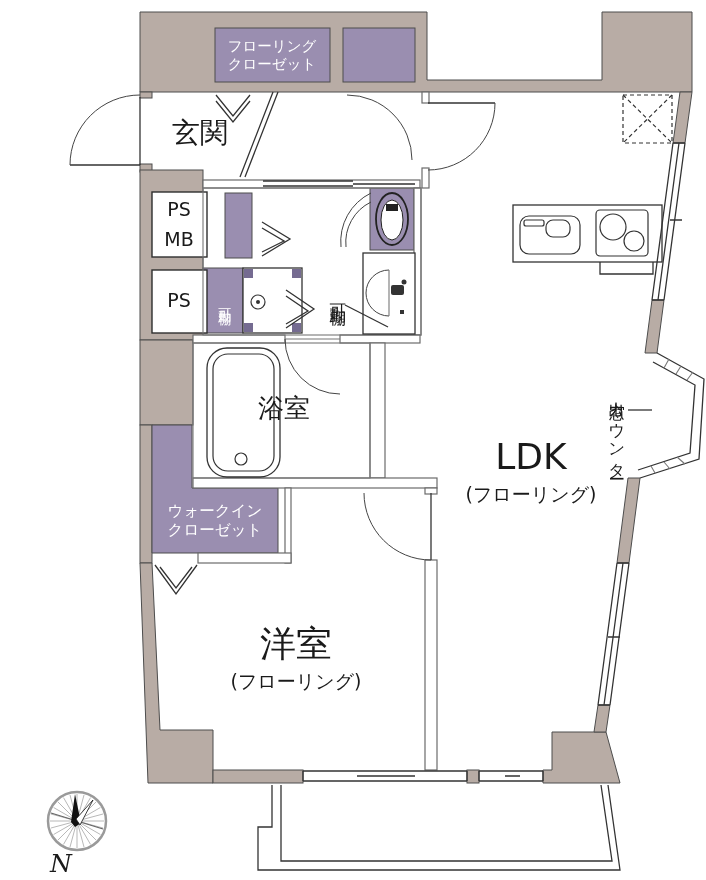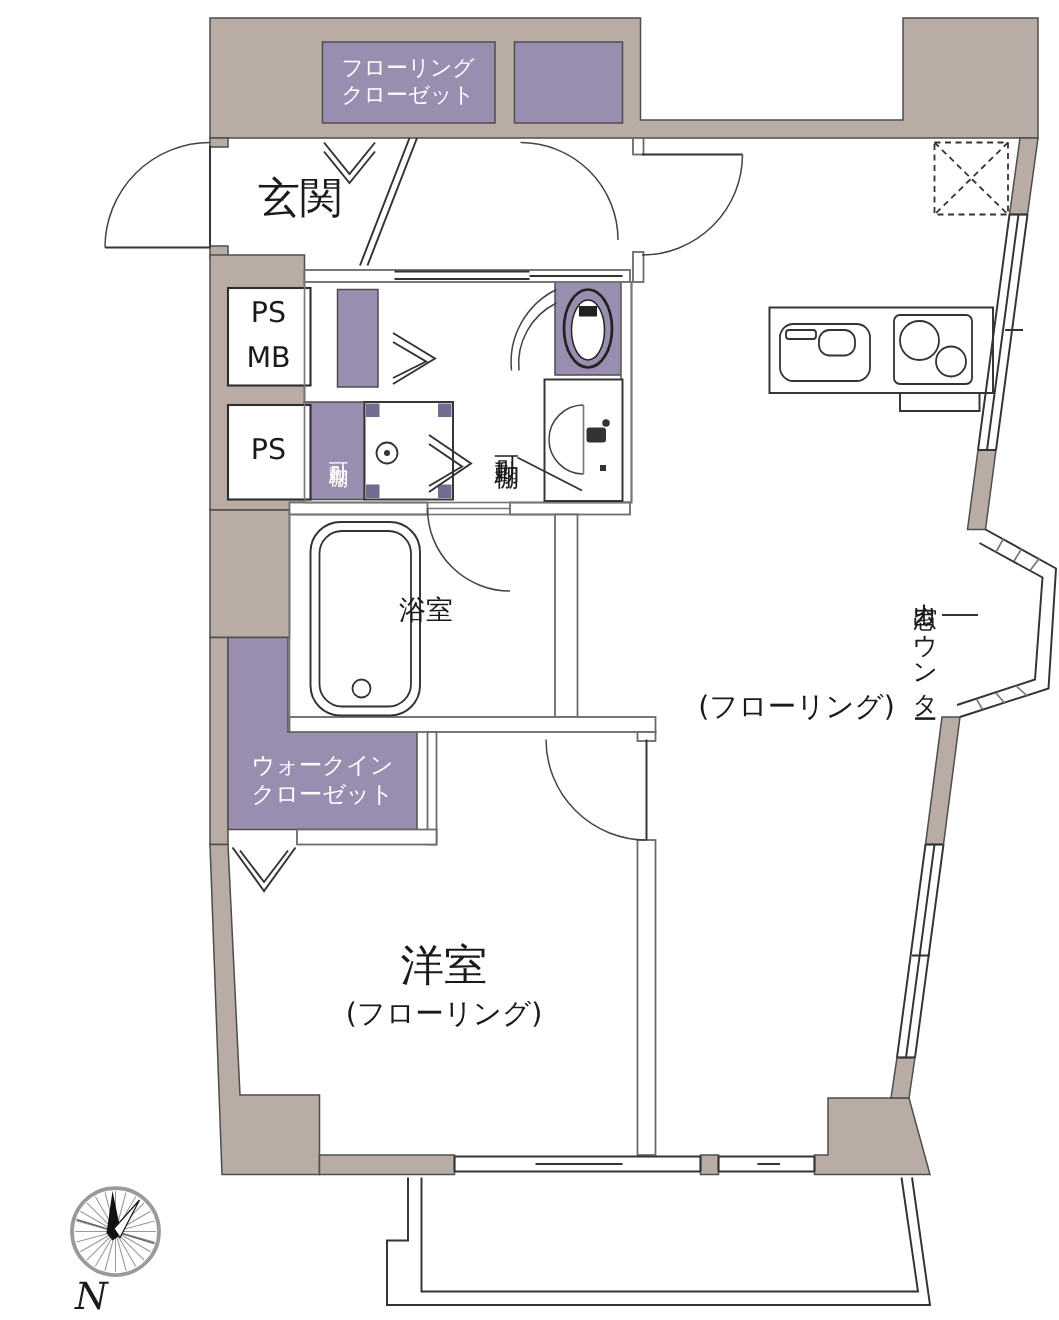--- a/index.html
+++ b/index.html
@@ -211,33 +211,34 @@
   <div>PS</div>
   <div>MB</div>
 </div>
 
 <div class="lbl" style="left:179px;top:301px;font-size:19px;">PS</div>
 
 <div class="lbl vtext wt" style="left:224px;top:301px;font-size:13px;letter-spacing:2px;">可動棚</div>
 
 <div class="lbl vtext" style="left:337px;top:295px;font-size:16.5px;letter-spacing:3px;">可動棚</div>
 
-<div class="lbl" style="left:284px;top:408px;font-size:18px;">浴室</div>
+<div class="lbl" style="left:284px;top:408px;font-size:26px;">浴室</div>
 
 <div class="lbl" style="left:531px;top:470px;">
+  <div style="font-size:36px;">LDK</div>
   <div style="font-size:19px;margin-top:4px;">(フローリング)</div>
 </div>
 
 <div class="lbl wt" style="left:215px;top:521px;font-size:15.5px;">
   <div>ウォークイン</div>
   <div>クローゼット</div>
 </div>
 
 <div class="lbl" style="left:296px;top:657px;">
-  <div style="font-size:29px;text-align:center;">洋室</div>
+  <div style="font-size:36px;text-align:center;">洋室</div>
   <div style="font-size:19px;margin-top:4px;">(フローリング)</div>
 </div>
 
 
 <div class="lbl vtext" style="left:616px;top:430px;font-size:16.5px;letter-spacing:1px;">出窓カウンター</div>
 
 <div class="lbl nmark" style="left:61px;top:864px;font-size:25px;">N</div>
 
 </div>
 

